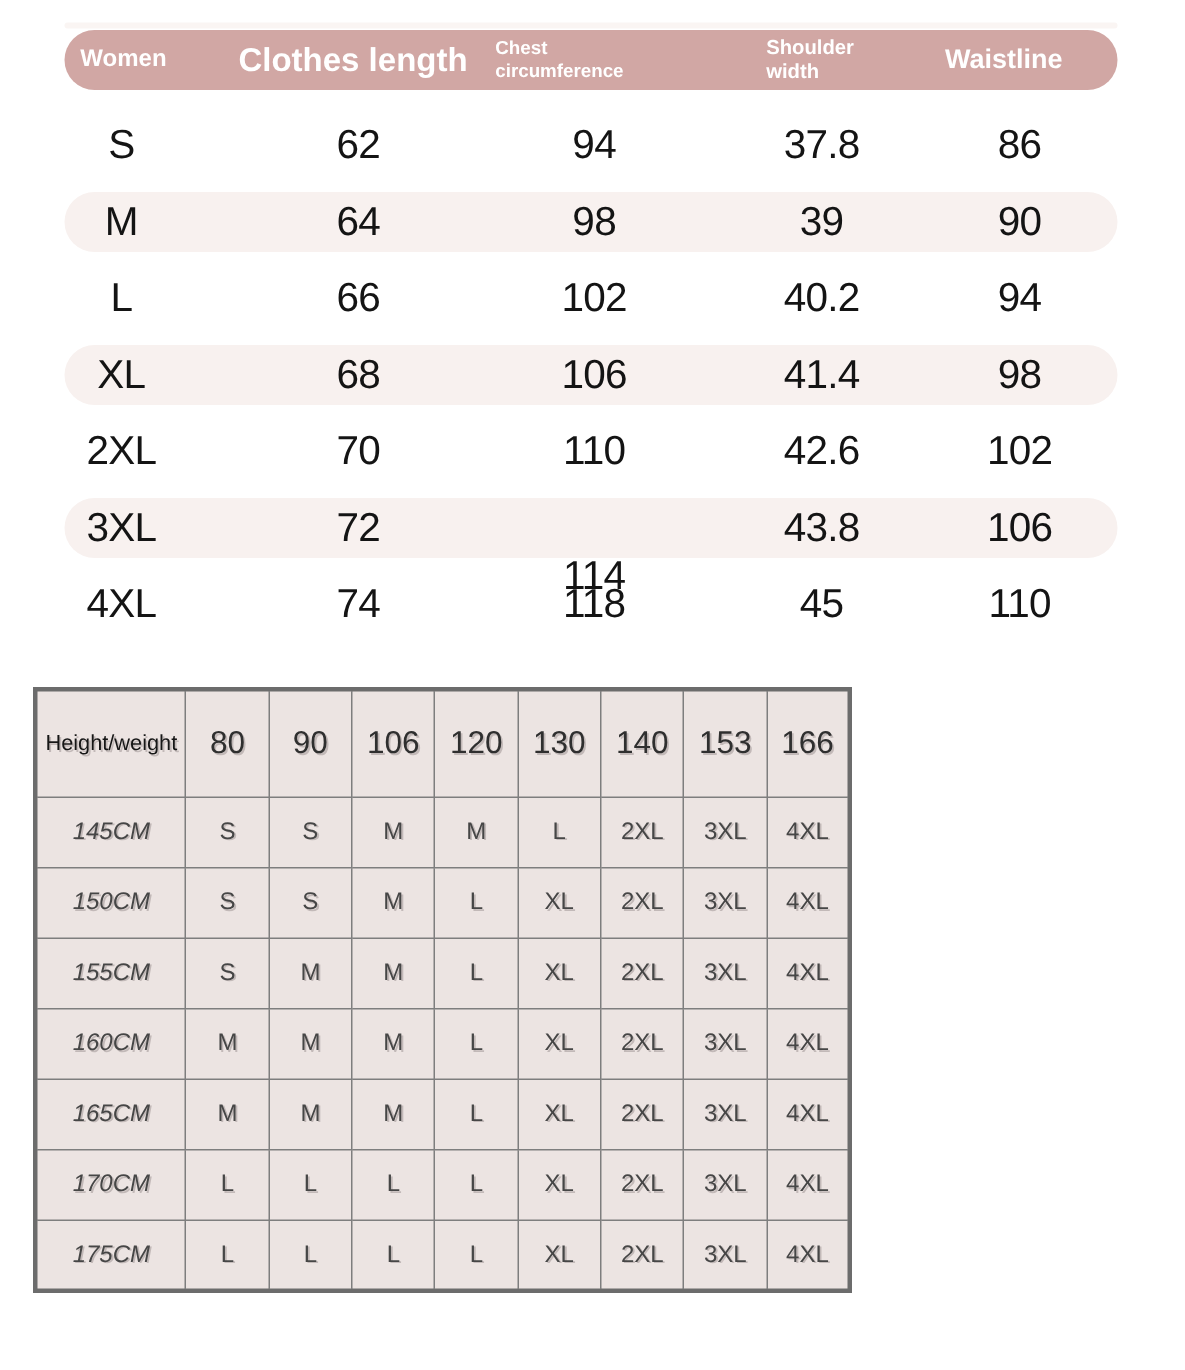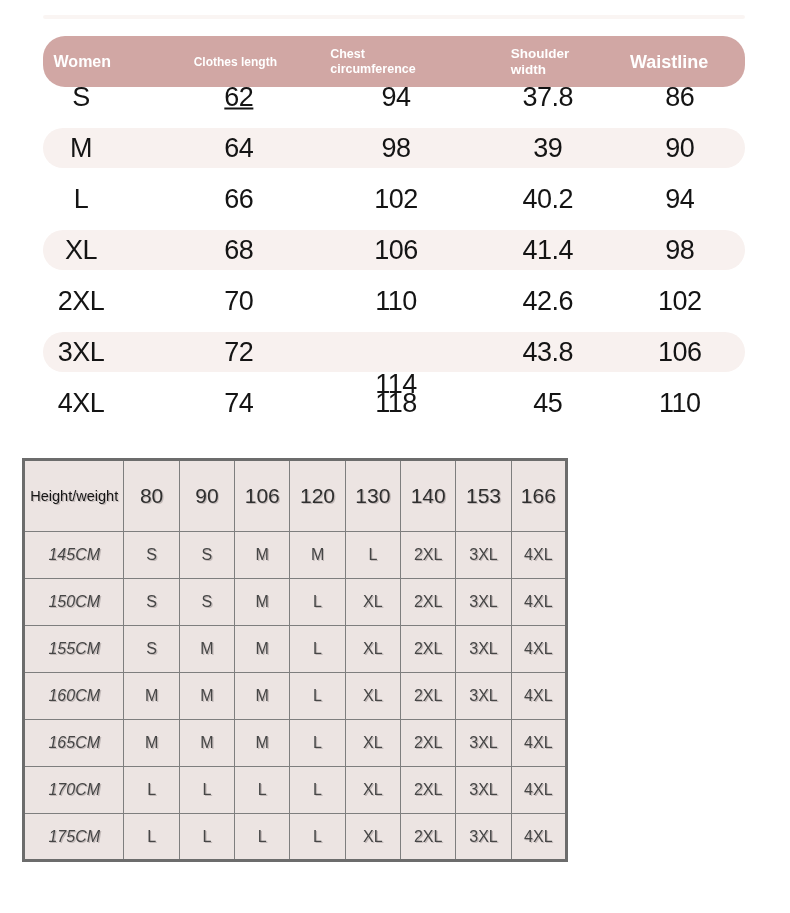--- a/index.html
+++ b/index.html
@@ -21,27 +21,27 @@
     overflow:hidden;
   }
 
   
   .top-chart{position:absolute;left:43px;top:0;width:702px;}
   .top-strip{
     position:absolute;left:0;top:15px;width:702px;height:4px;
     background:var(--alt-row-bg);opacity:.75;border-radius:2px;
   }
   .chart-header{
-    position:absolute;left:0;top:36px;width:702px;height:51px;
+    position:absolute;left:0;top:20px;width:702px;height:40px;
     background:var(--header-bg);border-radius:22px;
     color:var(--header-text);
   }
   .hcell{position:absolute;top:50%;transform:translate(-50%,-50%);white-space:nowrap;font-weight:bold;}
   .hc1{left:5.6%;font-size:16px;}
-  .hc2{left:27.4%;font-size:12px;}
+  .hc2{left:27.4%;font-size:22px;}
   .hc3{left:47.0%;font-size:12.5px;line-height:15px;text-align:left;}
   .hc4{left:70.8%;font-size:13.5px;line-height:16px;text-align:left;}
   .hc5{left:89.2%;font-size:18px;}
   #top-rows{position:absolute;left:0;top:77px;width:702px;}
   .srow{
     position:relative;width:702px;height:40px;margin-bottom:11px;
     border-radius:20px;
     font-size:27px;color:var(--top-text);
   }
   .srow.alt{background:var(--alt-row-bg);}
@@ -78,21 +78,21 @@
     <span class="hcell hc1">Women</span>
     <span class="hcell hc2">Clothes length</span>
     <span class="hcell hc3"><span>Chest</span><br><span>circumference</span></span>
     <span class="hcell hc4"><span>Shoulder</span><br><span>width</span></span>
     <span class="hcell hc5">Waistline</span>
   </div>
 
   <div id="top-rows">
       <div class="srow">
         <span class="scell" style="left: 5.4%;">S</span>
-        <span class="scell" style="left: 27.9%; text-decoration: underline;">62</span>
+        <span class="scell" style="left: 27.9%;">62</span>
         <span class="scell" style="left: 50.3%;">94</span>
         <span class="scell" style="left: 71.9%;">37.8</span>
         <span class="scell" style="left: 90.7%;">86</span>
       </div>
       <div class="srow alt">
         <span class="scell" style="left: 5.4%;">M</span>
         <span class="scell" style="left: 27.9%;">64</span>
         <span class="scell" style="left: 50.3%;">98</span>
         <span class="scell" style="left: 71.9%;">39</span>
         <span class="scell" style="left: 90.7%;">90</span>

